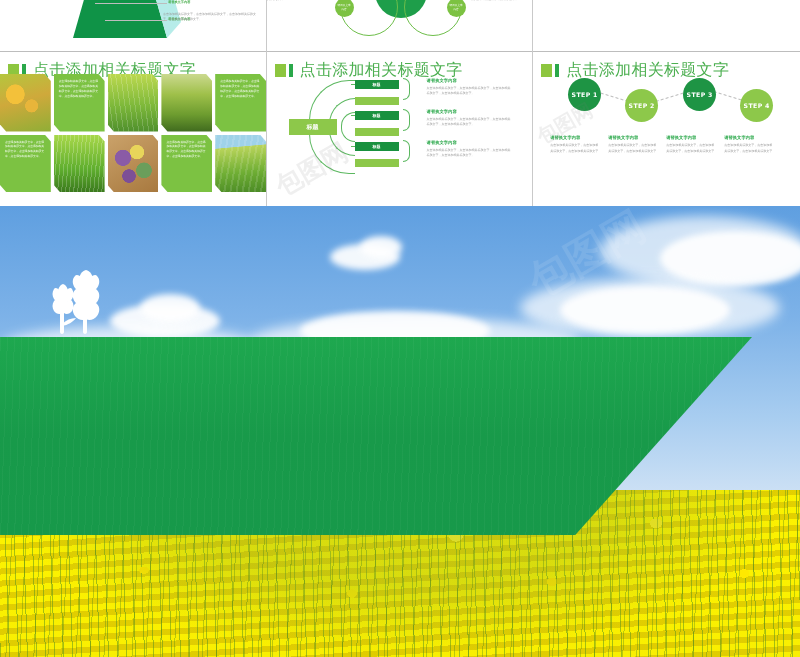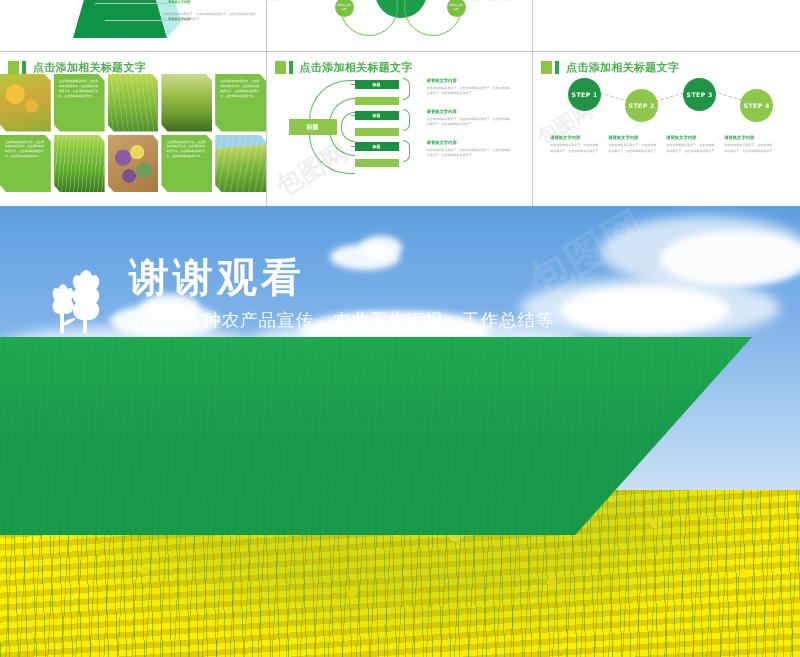--- a/index.html
+++ b/index.html
@@ -17,21 +17,21 @@
 
   
   .slide-top { position:relative; width:100%; height:52px; overflow:hidden;
      border-bottom:1px solid #bdbdbd; }
   .slide-bot { position:relative; width:100%; height:153px; overflow:hidden; }
 
   
   .sec-head { position:absolute; left:8px; top:8px; display:flex; align-items:center; gap:3px; }
   .bar-a { width:11px; height:13px; background:#8dc63f; }
   .bar-b { width:4px;  height:13px; background:#2aa84a; }
-  .sec-title { font-size:11px; font-weight:bold; color:#4caf50; margin-left:4px;
+  .sec-title { font-size:16px; font-weight:normal; color:#4caf50; margin-left:4px;
      letter-spacing:.3px; white-space:nowrap; }
 
   
   .pyr-wrap { position:absolute; left:55px; top:-38px; width:130px; height:90px; }
   .txt-lead { position:absolute; font-size:3.2px; color:#4caf50; font-weight:bold; white-space:nowrap;}
   .txt-body-xs { position:absolute; font-size:3px; color:#9a9a9a; line-height:1.7; width:95px; }
   .lead-line { position:absolute; height:1px; background:#bdbdbd; }
 
   
   .grid { position:absolute; left:0; top:22px; width:266px; height:118px;
@@ -314,22 +314,18 @@
           <path d="M18 22c3 1 5 4 5 8s-2 7-5 8c-3-1-5-4-5-8s2-7 5-8z"></path>
           <path d="M18 34c3 1 5 4 5 8s-2 7-5 8c-3-1-5-4-5-8s2-7 5-8z"></path>
           <path d="M27 27c2 3 2 7 0 10-2 3-6 4-8 2-1-3 0-7 2-10 2-3 5-4 6-2z"></path>
           <path d="M27 39c2 3 2 7 0 10-2 3-6 4-8 2-1-3 0-7 2-10 2-3 5-4 6-2z"></path>
           <path d="M9 27c-2 3-2 7 0 10 2 3 6 4 8 2 1-3 0-7-2-10-2-3-5-4-6-2z"></path>
           <path d="M9 39c-2 3-2 7 0 10 2 3 6 4 8 2 1-3 0-7-2-10-2-3-5-4-6-2z"></path>
           <path d="M17 47c1 0 2 1 2 2v21c0 1-1 2-2 2s-2-1-2-2V49c0-1 1-2 2-2z"></path>
           <path d="M17 62c4-4 9-6 14-6-3 4-8 7-14 8z"></path>
         </g>
       </svg>
-      <div>
-        <div class="ttl">谢谢观看</div>
-        <div class="sub">适用于各种农产品宣传、农业工作汇报、工作总结等</div>
-      </div>
     </div>
 
     <div class="wm wm-big" style="font-size:42px; color:rgba(255,255,255,.10);">包图网</div>
   </div>
 
 </div>
 
 </body></html>

